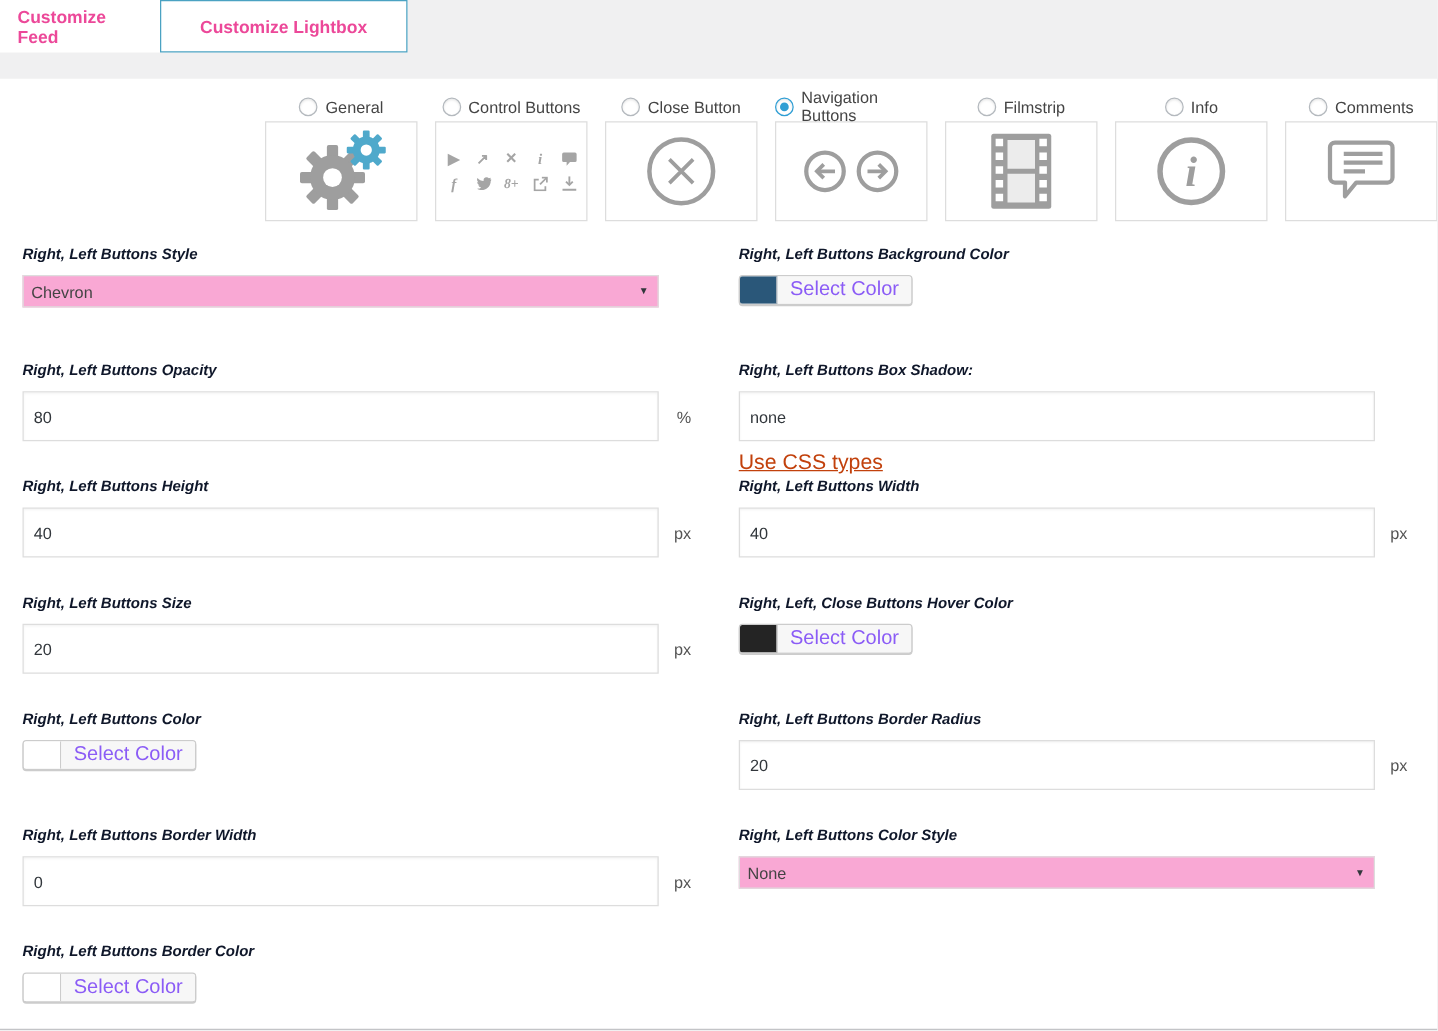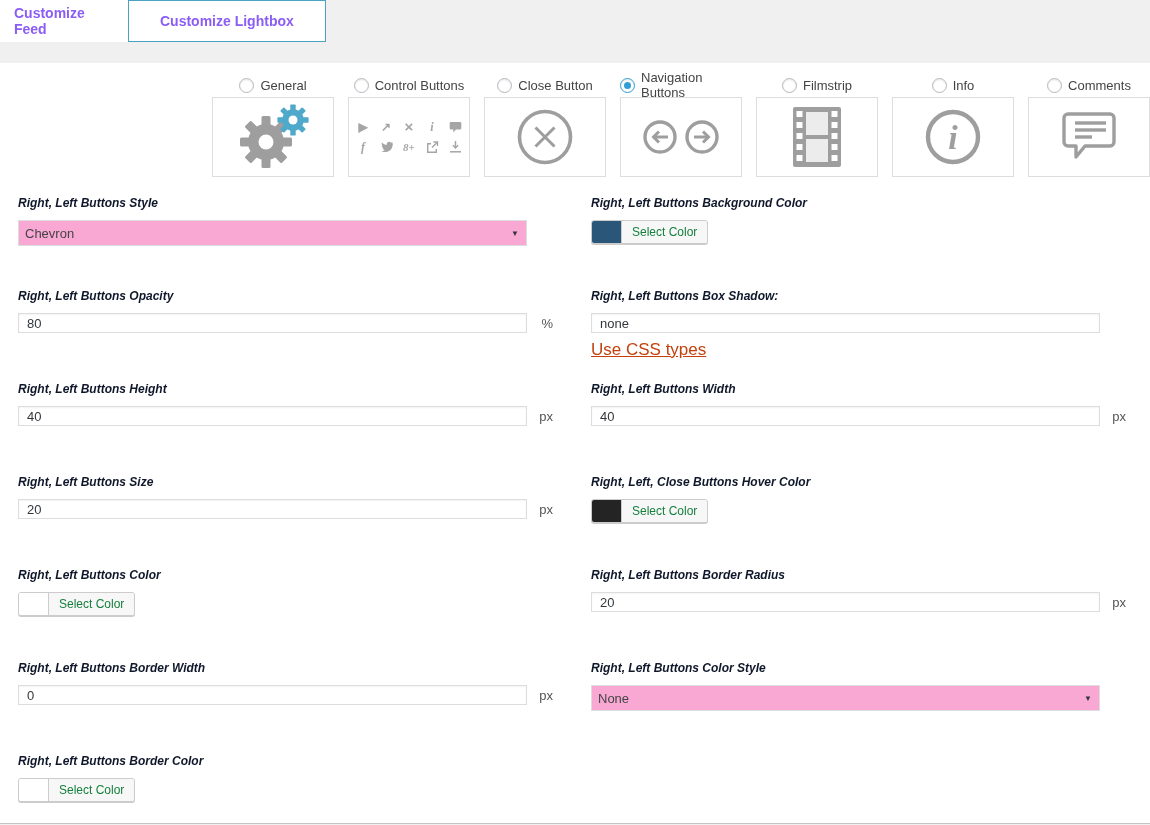--- a/index.html
+++ b/index.html
@@ -3,21 +3,21 @@
 <meta charset="utf-8">
 <style>
   * { box-sizing: border-box; margin: 0; padding: 0; }
   html,body { background:#f0f0f1; }
   body { font-family:"Liberation Sans", sans-serif; }
   .page { width:1150px; height:825px; overflow:hidden; background:#f0f0f1; }
 
   
   .tabs { display:flex; height:42px; align-items:stretch; }
   .tab { background:#fff; display:flex; align-items:center; padding:0 14px;
-         font-size:14px; font-weight:bold; color:#8b5cf6; cursor:pointer; }
+         font-size:14px; font-weight:bold; color:#ec4899; cursor:pointer; }
   .tab-feed { width:128px; }
   .tab-active { border:1px solid #4aa2c2; padding:0 31px; }
 
   
   .panel { background:#fff; margin-top:21px; height:761px; border-bottom:1px solid #c3c4c7; }
 
   
   .sections { display:flex; justify-content:flex-end; gap:14px; padding-top:13px; }
   .section { width:122px; }
   .section-head { display:flex; align-items:center; justify-content:center; gap:6px;
@@ -36,38 +36,38 @@
   .mini { color:#a5a5a5; font-size:12px; line-height:12px; width:13px; height:12px;
           text-align:center; font-weight:bold; }
   .mini.serif { font-family:"Liberation Serif", serif; font-style:italic; }
   .mini svg { display:block; margin:0 auto; }
 
   
   .form { display:grid; grid-template-columns:1fr 1fr; column-gap:64px; grid-auto-rows:93px;
           padding:19px 50px 0 18px; }
   .field-label { font-weight:bold; font-size:12px; color:#0f172a; margin-bottom:10px;font-style:italic; }
   .input-row { display:flex; align-items:center; position:relative; }
-  .text-input { flex:1; height:20px; border:1px solid #ddd; background:#fff; padding:0 8px;
+  .text-input { flex:1; height:40px; border:1px solid #ddd; background:#fff; padding:0 8px;
                 font-size:13px; color:#32373c; font-family:"Liberation Sans", sans-serif;
                 box-shadow:inset 0 1px 2px rgba(0,0,0,.05); outline:none; }
   .unit { position:absolute; right:-26px; font-size:13px; color:#555; }
   .hint { margin-top:7px; font-size:17px; color:#c2410c;text-decoration:underline; }
   .select-wrap { position:relative; }
   select { width:100%; height:26px; border:1px solid #ddd; background:#f9a8d4; border-radius:0;
            appearance:none; -webkit-appearance:none; padding:0 22px 0 6px; font-size:13px;
            color:#444; font-family:"Liberation Sans", sans-serif; outline:none; }
   .caret { position:absolute; right:8px; top:50%; transform:translateY(-50%);
            font-size:8px; color:#32373c; pointer-events:none; }
 
   
   .color-result { display:inline-flex; align-items:stretch; height:24px; border:1px solid #ccc;
                   border-radius:3px; background:#f7f7f7; cursor:pointer;
                   box-shadow:0 1px 0 #ccc; overflow:hidden; }
   .swatch { width:30px; border-right:1px solid #ccc; }
-  .color-text { display:flex; align-items:center; padding:0 10px; font-size:12px; color:#15803d;
+  .color-text { display:flex; align-items:center; padding:0 10px; font-size:16px; color:#8b5cf6;
                 background:#f7f7f7; }
 </style>
 </head>
 <body>
 
 <div class="page">
 
   <div class="tabs">
     <div class="tab tab-feed">
       <span>Customize Feed</span>

